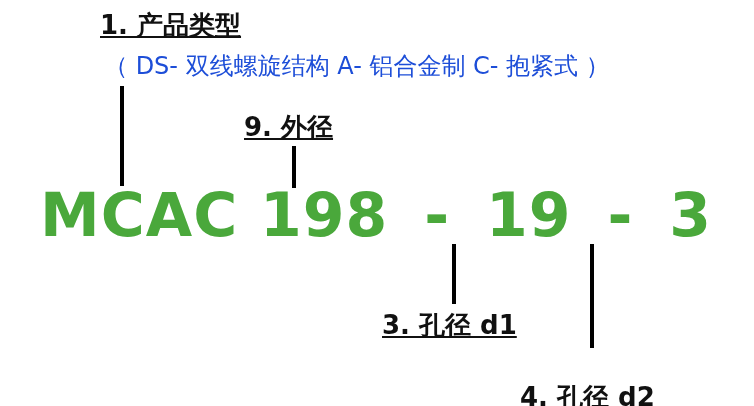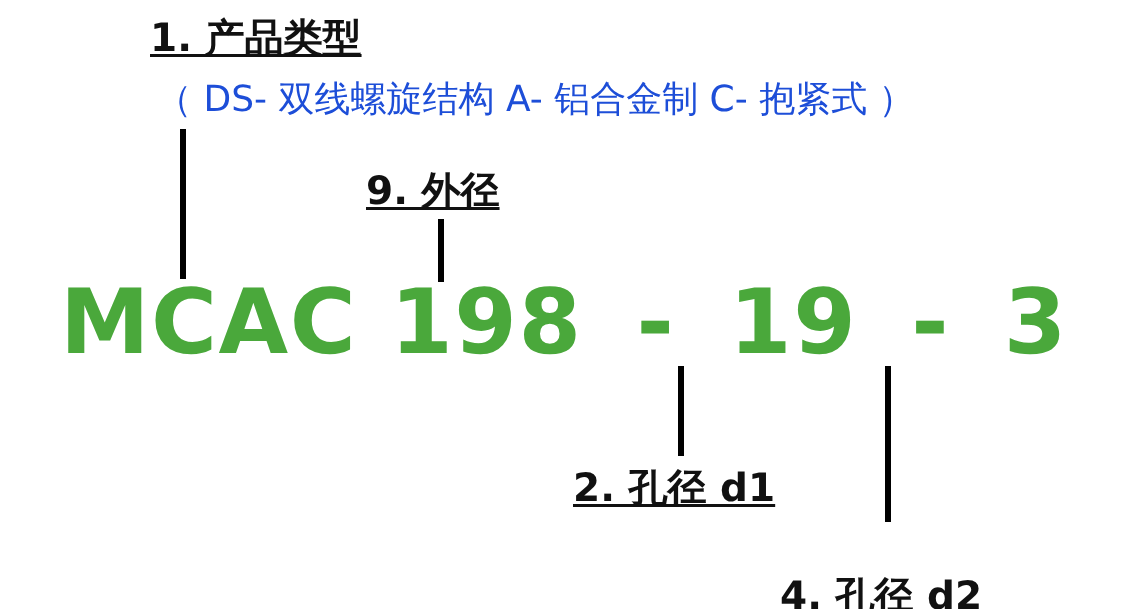--- a/index.html
+++ b/index.html
@@ -25,16 +25,16 @@
 <div class="abs code" style="left:40px;top:180px;">
   <span>MCAC</span>
   <span>198</span>
   <span style="margin:0 14px;">-</span>
   <span>19</span>
   <span style="margin:0 14px;">-</span>
   <span>3</span>
 </div>
 
 <div class="line" style="left:452px;top:244px;height:60px;"></div>
-<div class="abs label" style="left:382px;top:308px;">2. 孔径 d1</div>
+<div class="abs label" style="left:382px;top:308px;">3. 孔径 d1</div>
 
 <div class="line" style="left:590px;top:244px;height:104px;"></div>
 <div class="abs label" style="left:520px;top:350px;margin-top:30px;">4. 孔径 d2</div>
 
 </body></html>

